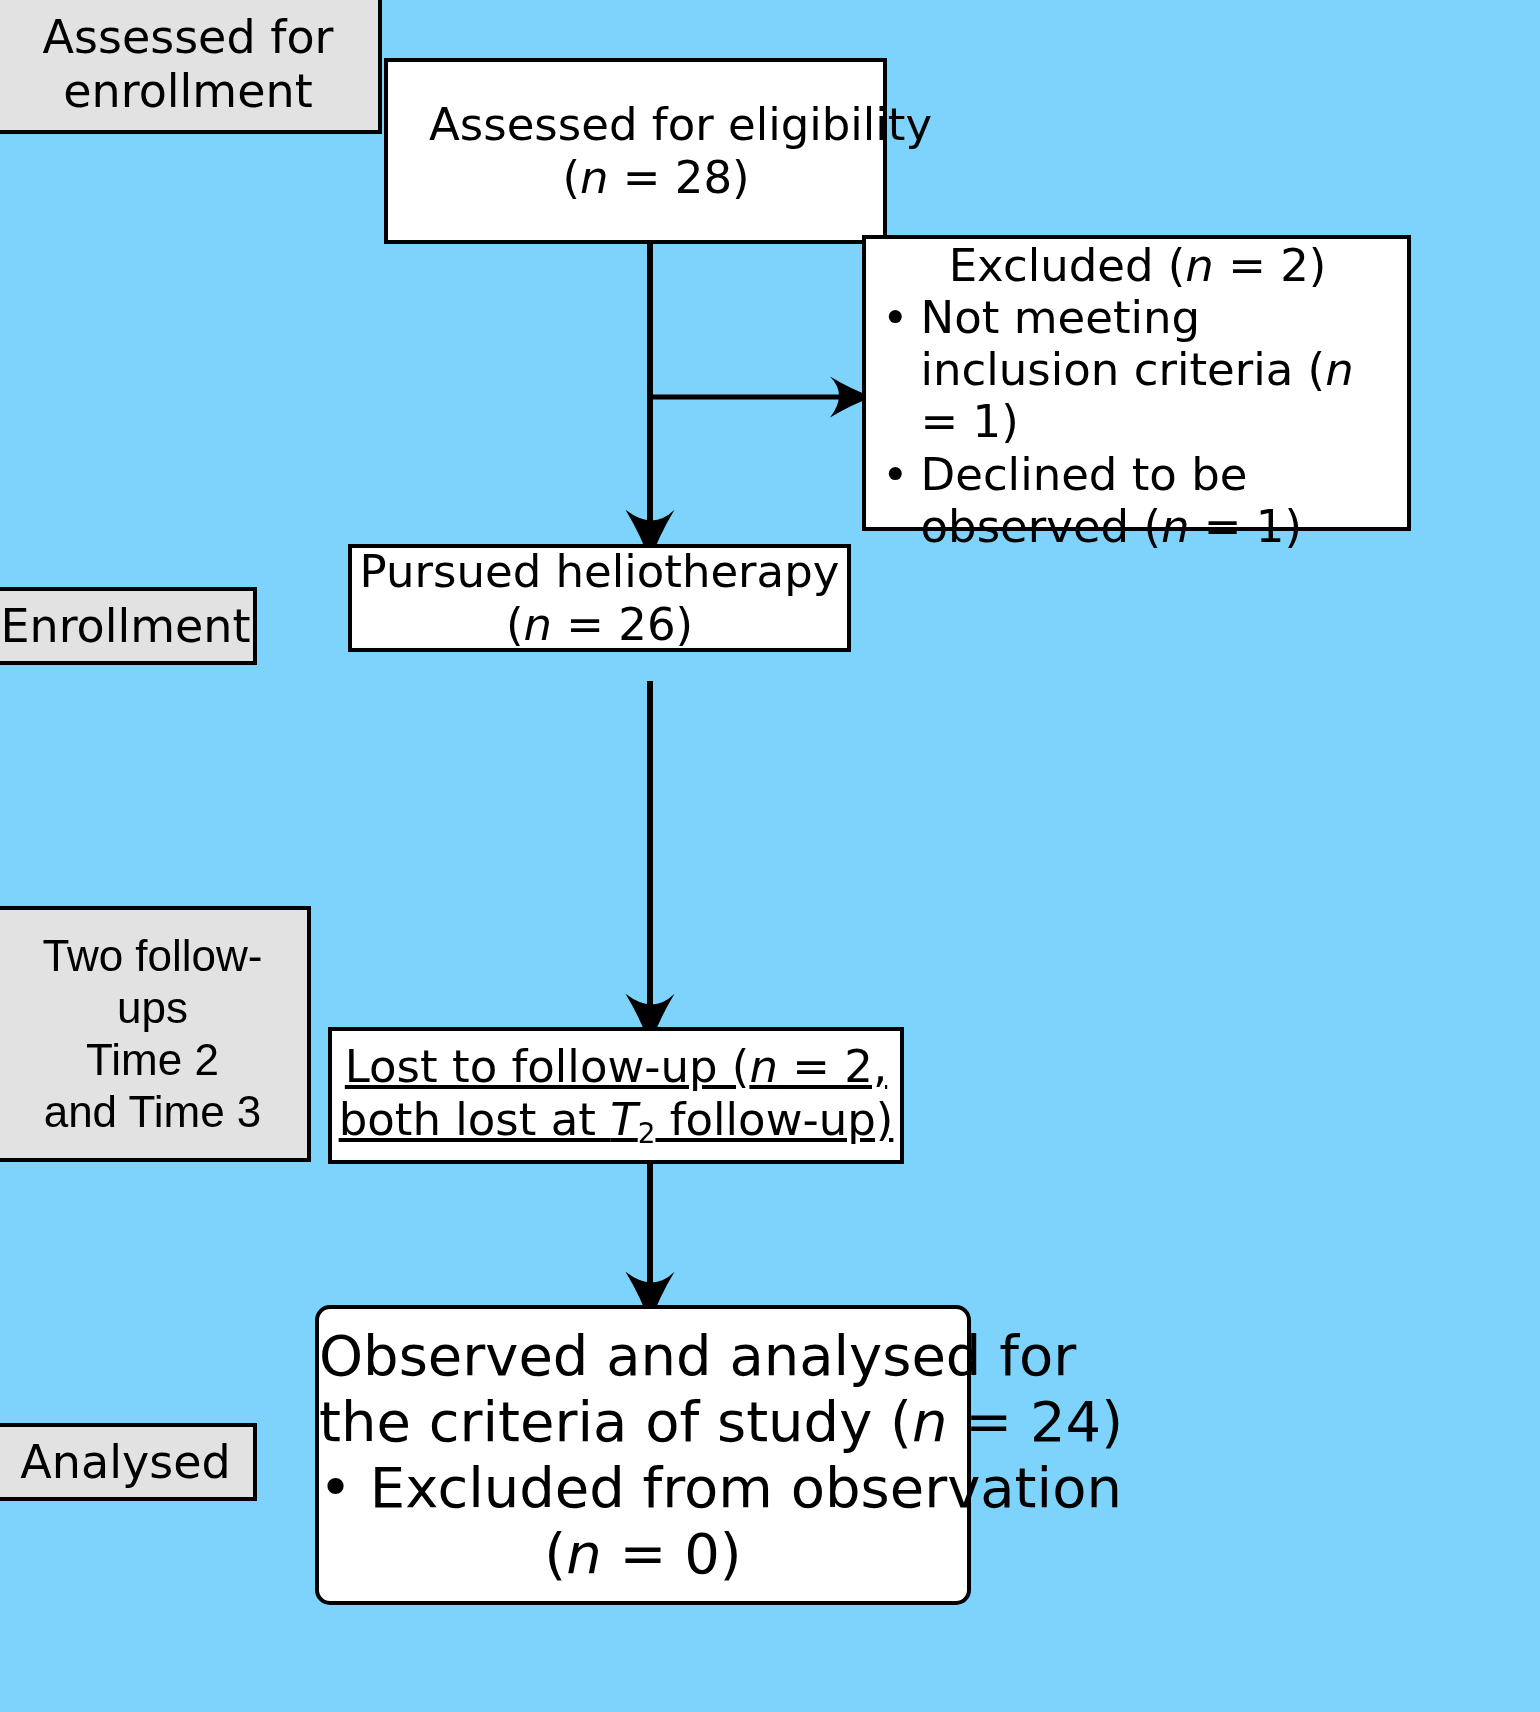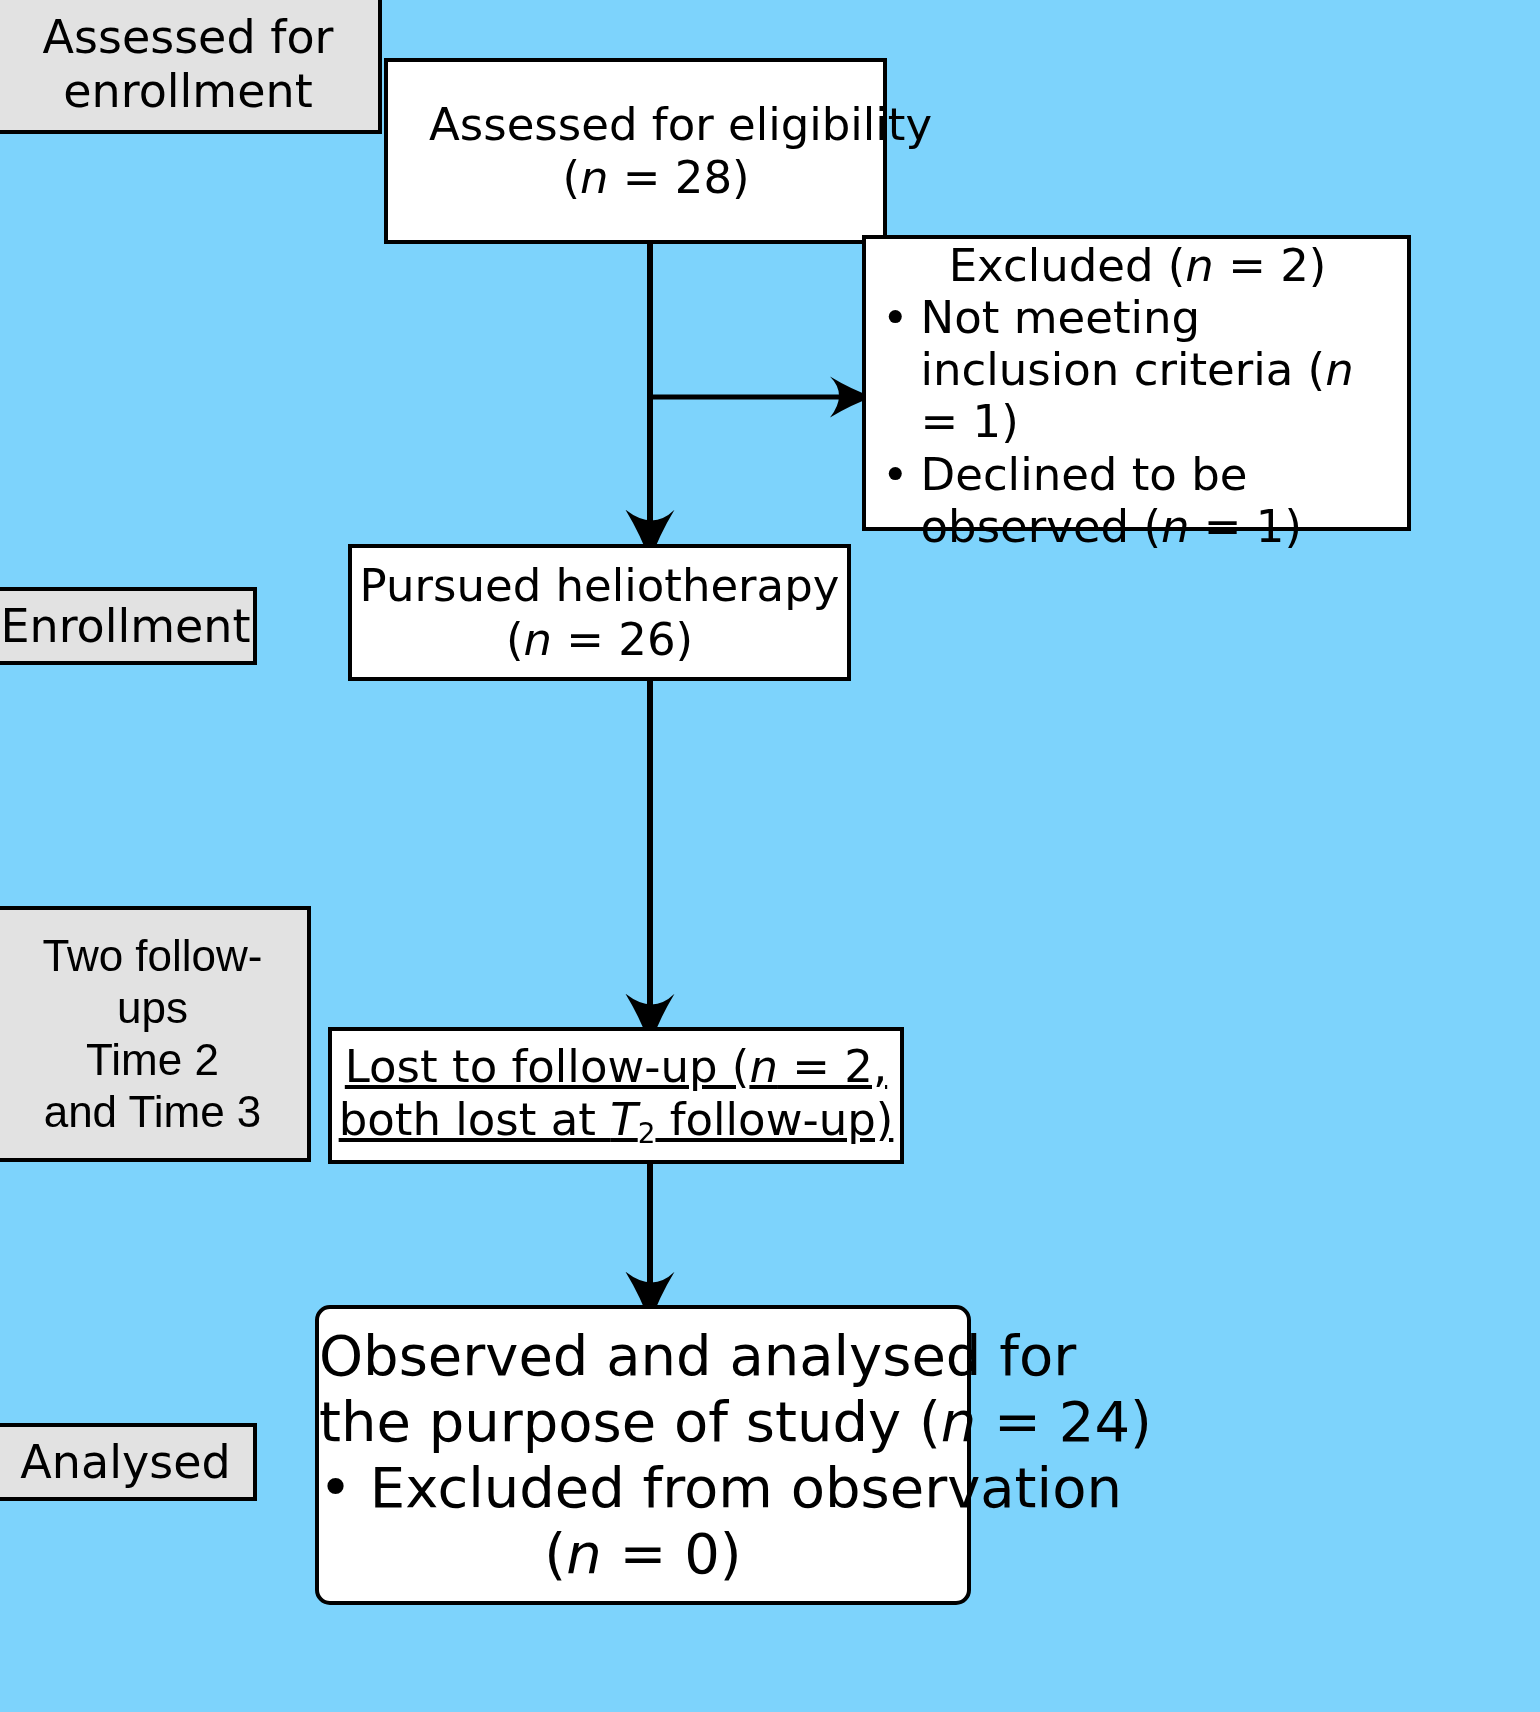--- a/index.html
+++ b/index.html
@@ -96,21 +96,21 @@
     left: -6px;
     top: 587px;
     width: 263px;
     height: 78px;
     font-size: 46px;
   }
   #box-heliotherapy {
     left: 348px;
     top: 544px;
     width: 503px;
-    height: 137px;
+    height: 108px;
     font-size: 45px;
   }
   #stage-followups {
     left: -6px;
     top: 906px;
     width: 317px;
     height: 256px;
     font-size: 44px;
     font-family: "Liberation Sans", sans-serif;
   }
@@ -213,18 +213,18 @@
     <span class="line"><span>Lost to follow-up (</span><span class="italic-n">n</span><span> = 2,</span></span>
     <span class="line"><span>both lost at </span><span class="italic-n">T</span><sub>2</sub><span> follow-up)</span></span>
   </div>
 
   <div class="box stage-box" id="stage-analysed">
     <span class="line">Analysed</span>
   </div>
 
   <div class="box" id="box-observed">
     <span class="line">Observed and analysed for</span>
-    <span class="line"><span>the purpose of study (</span><span class="italic-n">n</span><span> = 24)</span></span>
+    <span class="line"><span>the criteria of study (</span><span class="italic-n">n</span><span> = 24)</span></span>
     <span class="line"><span>•</span>&nbsp;<span>Excluded from observation</span></span>
     <span class="line"><span>(</span><span class="italic-n">n</span><span> = 0)</span></span>
   </div>
 
 </div>
 
 </body></html>

